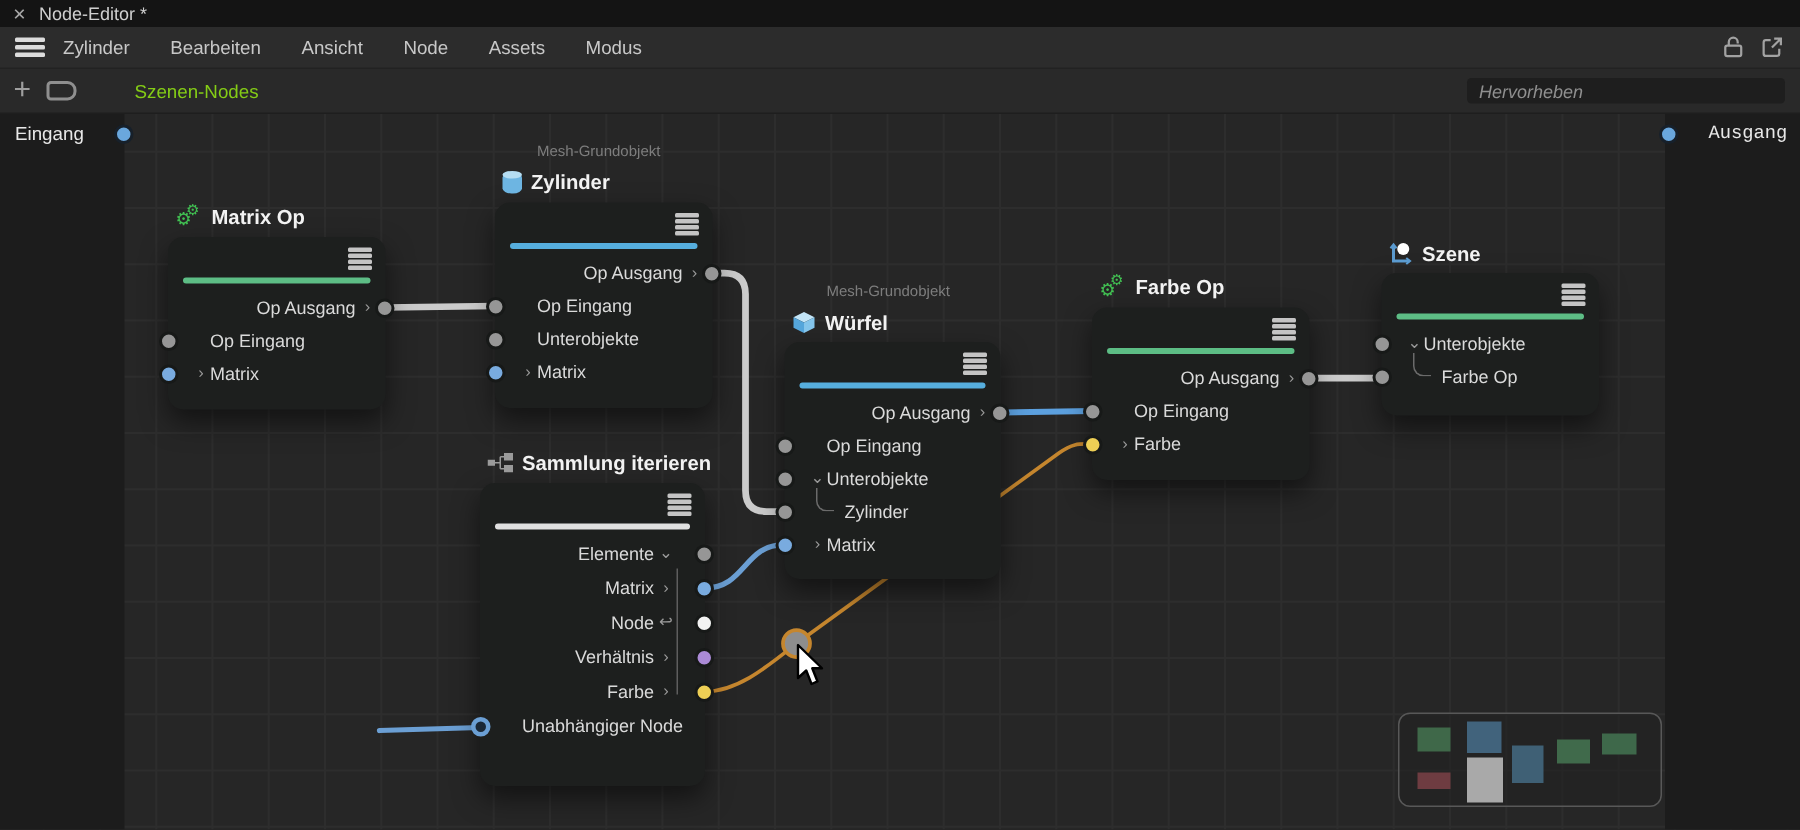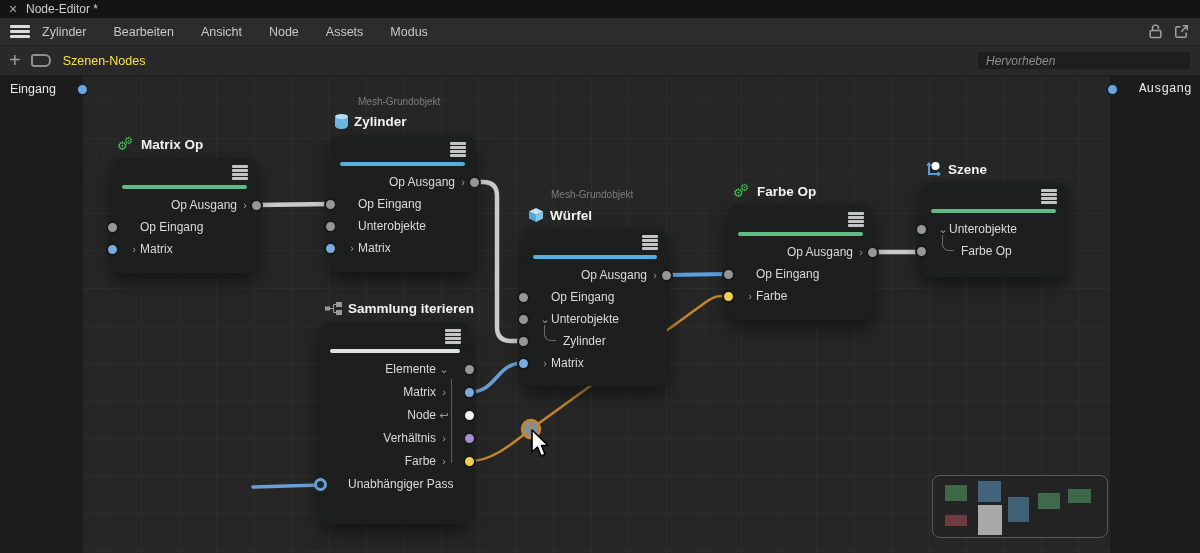--- a/index.html
+++ b/index.html
@@ -14,21 +14,21 @@
   .menubar { position:absolute; left:0; top:18px; width:1200px; height:28px; background:#2c2c2c;
              border-bottom:1px solid #222; display:flex; align-items:center; }
   .burger { width:20px; height:13px; margin:0 12px 0 10px; display:flex; flex-direction:column; justify-content:space-between; }
   .burger i { display:block; height:3px; background:#dcdcdc; border-radius:1px; }
   .menu-item { color:#c8c8c8; font-size:12.5px; margin-right:27px; }
   .mb-right { margin-left:auto; display:flex; align-items:center; gap:9px; padding-right:10px; }
   .toolbar { position:absolute; left:0; top:46px; width:1200px; height:30px; background:#292929;
              border-bottom:1px solid #1e1e1e; display:flex; align-items:center; }
   .tb-plus { color:#9f9f9f; font-size:20px; line-height:20px; margin:0 10px 2px 9px; }
   .tb-shape { width:20px; height:13px; border:2px solid #8f8f8f; border-radius:3px 6px 6px 3px; margin-right:12px; }
-  .tb-label { color:#fde047; font-size:12.5px; }
+  .tb-label { color:#84cc16; font-size:12.5px;margin-left:27px; }
   .search { margin-left:auto; margin-right:10px; width:212px; height:17px; background:#1e1e1e;
             border:none; border-radius:3px; color:#bdbdbd; font-size:12px; font-style:italic;
             padding:0 8px; outline:none; font-family:"Liberation Sans",sans-serif; }
   .search::placeholder { color:#8f8f8f; }
 
   
   .canvas { position:absolute; left:0; top:76px; width:1200px; height:477px; background:#262626;
             background-image:linear-gradient(#2d2d2d 1px, transparent 1px),
                              linear-gradient(90deg,#2d2d2d 1px, transparent 1px);
             background-size:37.5px 37.5px; background-position:-9px -13px; }
@@ -299,21 +299,21 @@
         <span class="port pr" style="background: rgb(171, 138, 214);"></span>
       </div>
       <div class="row out rh23 pad-r">
         <span>Farbe</span>
         <span class="exp">›</span>
         <span class="port pr" style="background: rgb(238, 207, 85);"></span>
       </div>
       <span class="vline" style="left:131px;top:57px;height:84px;"></span>
       <div class="row in rh23">
         <span class="exp"></span>
-          <span>Unabhängiger Pass</span>
+          <span>Unabhängiger Node</span>
         <span class="port pl ring" style="border-color: rgb(107, 159, 212);"></span>
       </div>
     </div>
 
 
     <div class="node" style="left:728px;top:129px;width:145px;height:115px;">
       <div class="thead">
         <span class="nicon gears">
             <span class="g1">⚙</span>
             <span class="g2">⚙</span>

